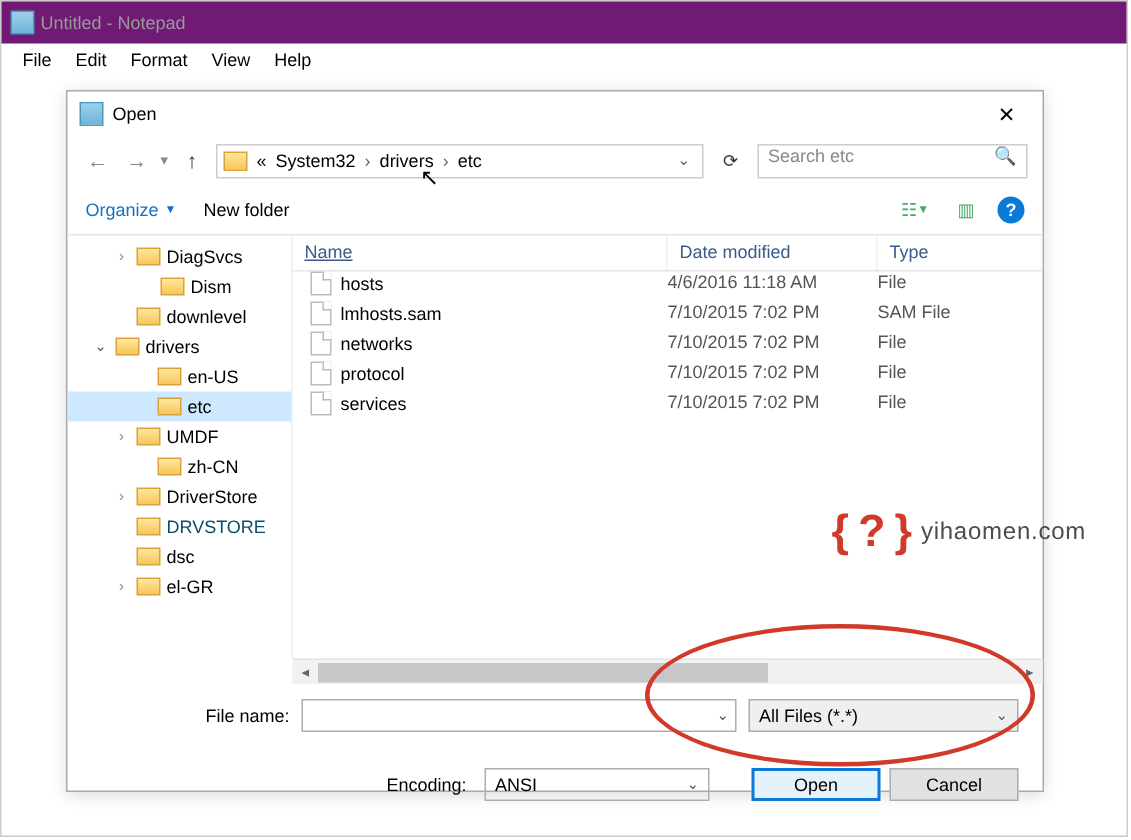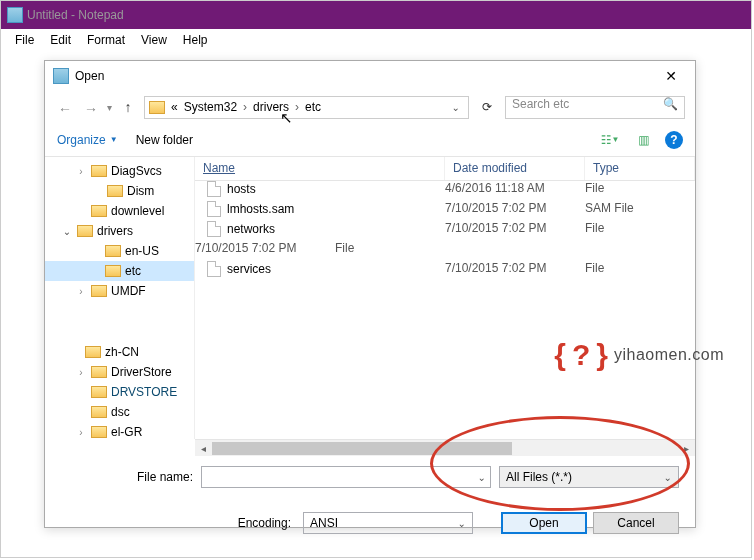--- a/index.html
+++ b/index.html
@@ -70,21 +70,21 @@
 
 .foot { padding:10px 16px 10px 16px; }
 .foot .row1 { display:flex; align-items:center; margin-bottom:24px; }
 .foot .lab { width:140px; text-align:right; padding-right:8px; color:#000; }
 .foot .fname { flex:1; height:22px; border:1px solid #abadb3; display:flex; align-items:center; justify-content:flex-end; padding:0 4px; }
 .foot .fname .drop { font-size:10px; color:#555; }
 .foot .filter { width:180px; height:22px; border:1px solid #abadb3; margin-left:8px; display:flex; align-items:center; padding:0 6px; background:#efefef; }
 .foot .filter .drop { margin-left:auto; font-size:10px; color:#555; }
 .foot .row2 { display:flex; align-items:center; justify-content:flex-end; gap:6px; }
 .foot .enc-lab { margin-right:6px; }
-.foot .enc { width:170px; height:22px; border:1px solid #abadb3; display:flex; align-items:center; padding:0 6px; margin-right:22px; }
+.foot .enc { width:150px; height:22px; border:1px solid #abadb3; display:flex; align-items:center; padding:0 6px; margin-right:22px; }
 .foot .enc .drop { margin-left:auto; font-size:10px; color:#555; }
 .foot button { width:86px; height:22px; border:1px solid #adadad; background:#e1e1e1; cursor:default; }
 .foot button.primary { border:2px solid #0a7ad9; background:#e5f1fb; }
 
 .cursor { position:absolute; left:280px; top:109px; font-size:15px; color:#000; pointer-events:none; z-index:20;}
 
 .watermark { position:absolute; right:30px; top:338px; display:flex; align-items:center; gap:6px; z-index:15; pointer-events:none;}
 .watermark .q { color:#d13a2a; font-size:30px; font-weight:bold; }
 .watermark .br { color:#d13a2a; font-size:30px; font-weight:bold; }
 .watermark .dom { color:#4c4c4c; font-size:16px; letter-spacing:.5px; }
@@ -180,21 +180,21 @@
         <div class="row sel" style="padding-left: 44px;">
           <span class="chev "></span>
           <span class="fold"></span>
           <span class="lbl ">etc</span>
         </div>
         <div class="row" style="padding-left: 30px;">
           <span class="chev ">›</span>
           <span class="fold"></span>
           <span class="lbl ">UMDF</span>
         </div>
-        <div class="row" style="padding-left: 24px; margin-top: 41px;">
+        <div class="row" style="padding-left: 44px;">
           <span class="chev "></span>
           <span class="fold"></span>
           <span class="lbl ">zh-CN</span>
         </div>
         <div class="row" style="padding-left: 30px;">
           <span class="chev ">›</span>
           <span class="fold"></span>
           <span class="lbl ">DriverStore</span>
         </div>
         <div class="row" style="padding-left: 30px;">
@@ -238,20 +238,24 @@
           </div>
           <div class="r">
             <div class="c1">
               <span class="file-icon"></span>
               <span>networks</span>
             </div>
             <div class="c2">7/10/2015 7:02 PM</div>
             <div class="c3">File</div>
           </div>
           <div class="r">
+            <div class="c1">
+              <span class="file-icon"></span>
+              <span>protocol</span>
+            </div>
             <div class="c2">7/10/2015 7:02 PM</div>
             <div class="c3">File</div>
           </div>
           <div class="r">
             <div class="c1">
               <span class="file-icon"></span>
               <span>services</span>
             </div>
             <div class="c2">7/10/2015 7:02 PM</div>
             <div class="c3">File</div>

